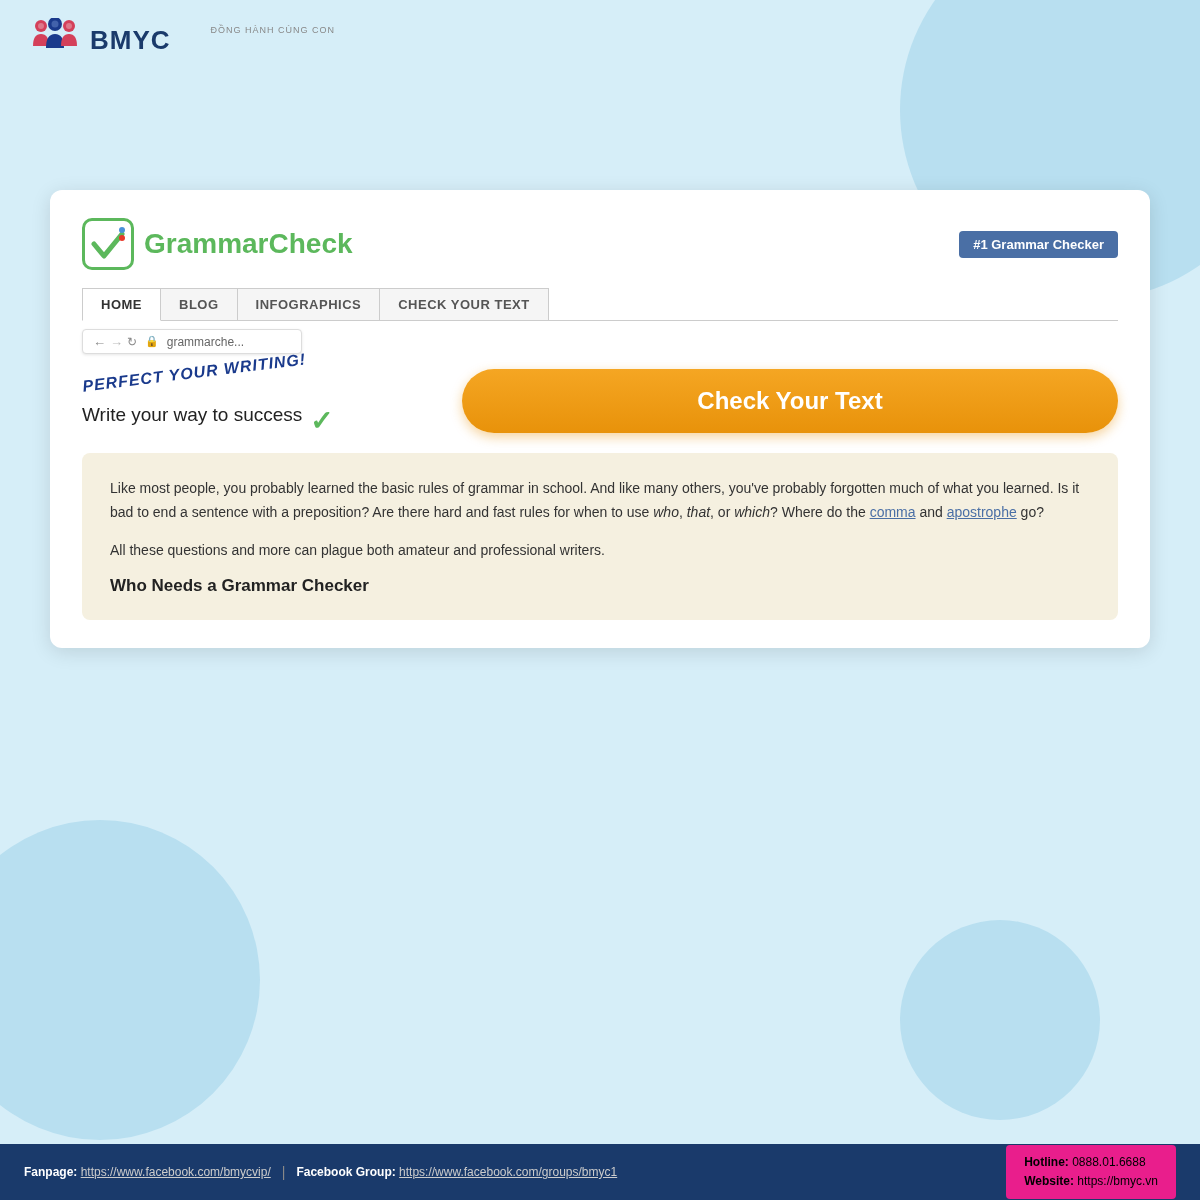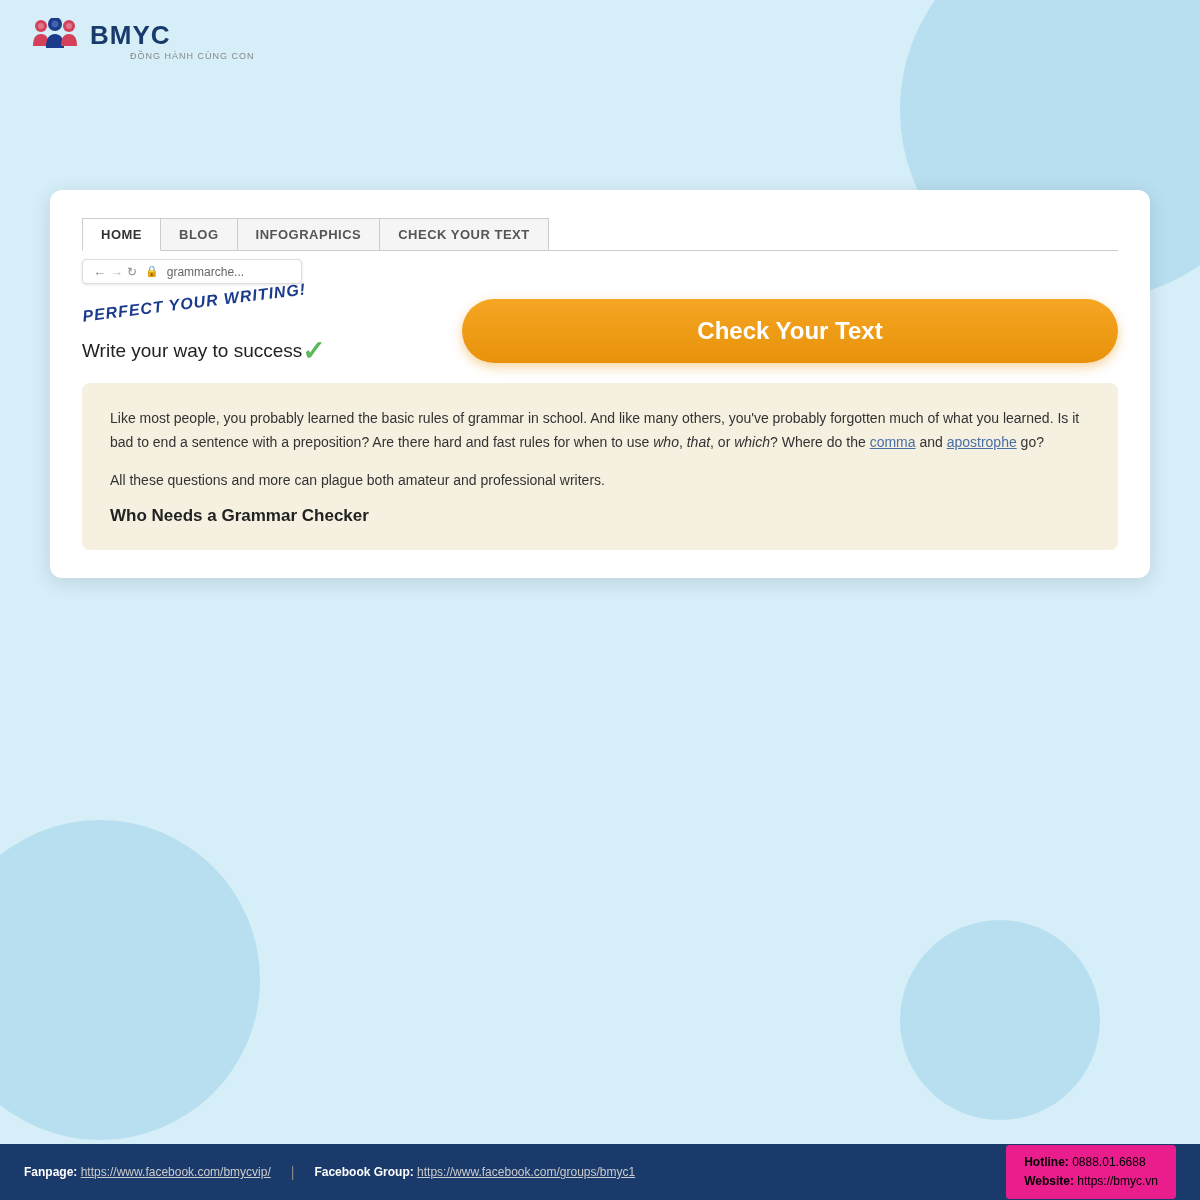--- a/index.html
+++ b/index.html
@@ -49,21 +49,20 @@
       position: absolute;
       top: 18px;
       left: 28px;
       display: flex;
       align-items: center;
       gap: 8px;
       z-index: 10;
     }
     .bmyc-text-block {
       display: flex;
-      flex-direction: column;
     }
     .bmyc-title {
       font-size: 26px;
       font-weight: bold;
       color: #1a3a6b;
       letter-spacing: 1px;
     }
     .bmyc-subtitle {
       font-size: 9px;
       color: #888;
@@ -186,22 +185,21 @@
       font-style: italic;
       letter-spacing: 1px;
       margin-bottom: 8px;
       transform: rotate(-3deg);
       display: inline-block;
     }
     .write-success {
       font-size: 20px;
       color: #222;
       display: flex;
-      align-items: center;
-      gap: 0;
+      gap: 8px;
       margin-top: 4px;
     }
     .check-mark-green {
       color: #5cb85c;
       font-size: 28px;
       font-weight: bold;
     }
 
     
     .check-btn {
@@ -264,21 +262,21 @@
       align-items: center;
       justify-content: space-between;
       padding: 0 24px;
       z-index: 10;
     }
     .footer-left {
       font-size: 12px;
       color: #ccc;
       display: flex;
       align-items: center;
-      gap: 20px;
+      gap: 11px;
     }
     .footer-left strong {
       color: white;
     }
     .footer-divider {
       color: #888;
       font-size: 14px;
     }
     .footer-right {
       background: #e91e8c;
@@ -318,20 +316,38 @@
     <circle cx="41" cy="8" r="3" fill="#e8b0ba" opacity="0.5"></circle>
   </svg>
   <div class="bmyc-text-block">
     <span class="bmyc-title">BMYC</span>
     <span class="bmyc-subtitle">ĐỒNG HÀNH CÙNG CON</span>
   </div>
 </div>
 
 <div class="main-card">
 
+  <div class="grammar-header">
+    <div class="grammar-logo">
+
+      <div class="grammar-logo-icon">
+        <svg width="44" height="44" viewBox="0 0 44 44">
+
+          <polyline points="8,22 18,34 36,12" stroke="#5cb85c" stroke-width="5" fill="none" stroke-linecap="round" stroke-linejoin="round"></polyline>
+
+          <circle cx="36" cy="8" r="3" fill="#4a90d9"></circle>
+          <circle cx="36" cy="16" r="3" fill="#e8392a"></circle>
+        </svg>
+      </div>
+      <div class="grammar-logo-text">
+        <span>Grammar</span><span style="color:#5cb85c;font-weight:bold;">Check</span>
+      </div>
+    </div>
+    <div class="grammar-badge">#1 Grammar Checker</div>
+  </div>
 
   <div class="nav-tabs">
     <div class="nav-tab active">HOME</div>
     <div class="nav-tab">BLOG</div>
     <div class="nav-tab">INFOGRAPHICS</div>
     <div class="nav-tab">CHECK YOUR TEXT</div>
   </div>
 
   <div style="display:flex;align-items:center;gap:8px;margin-top:8px;margin-bottom:4px;">
     <div class="browser-bar">

